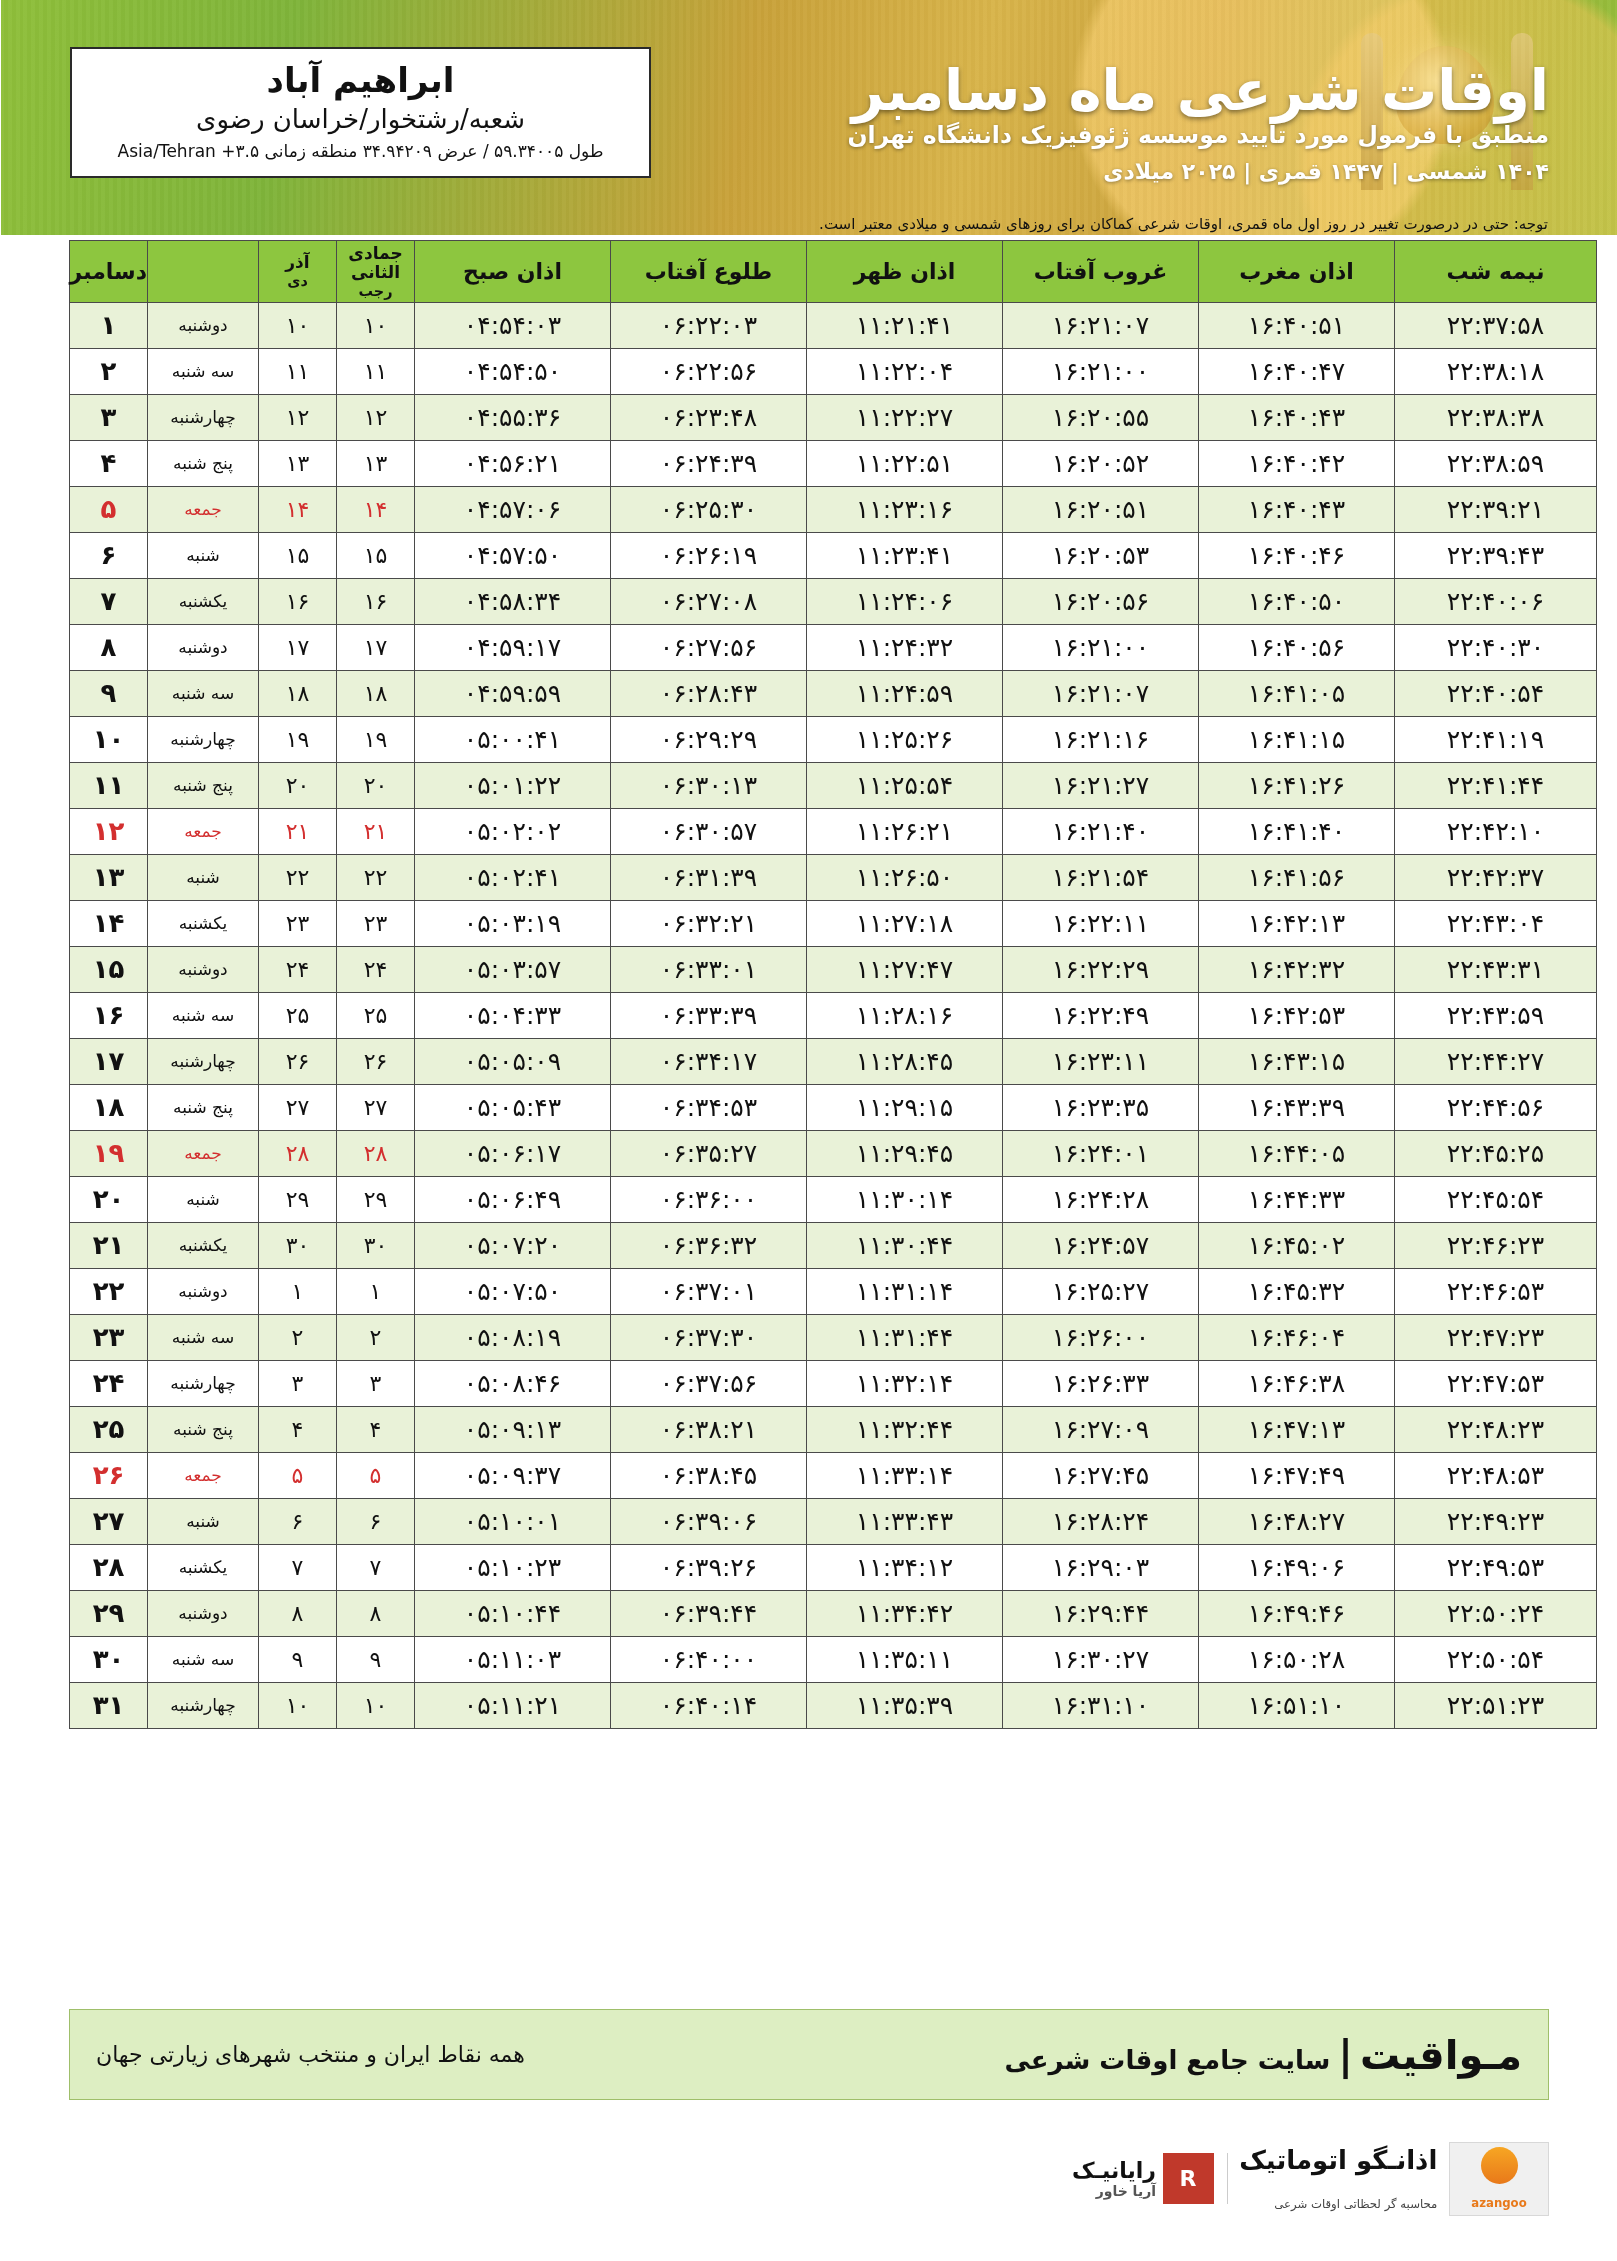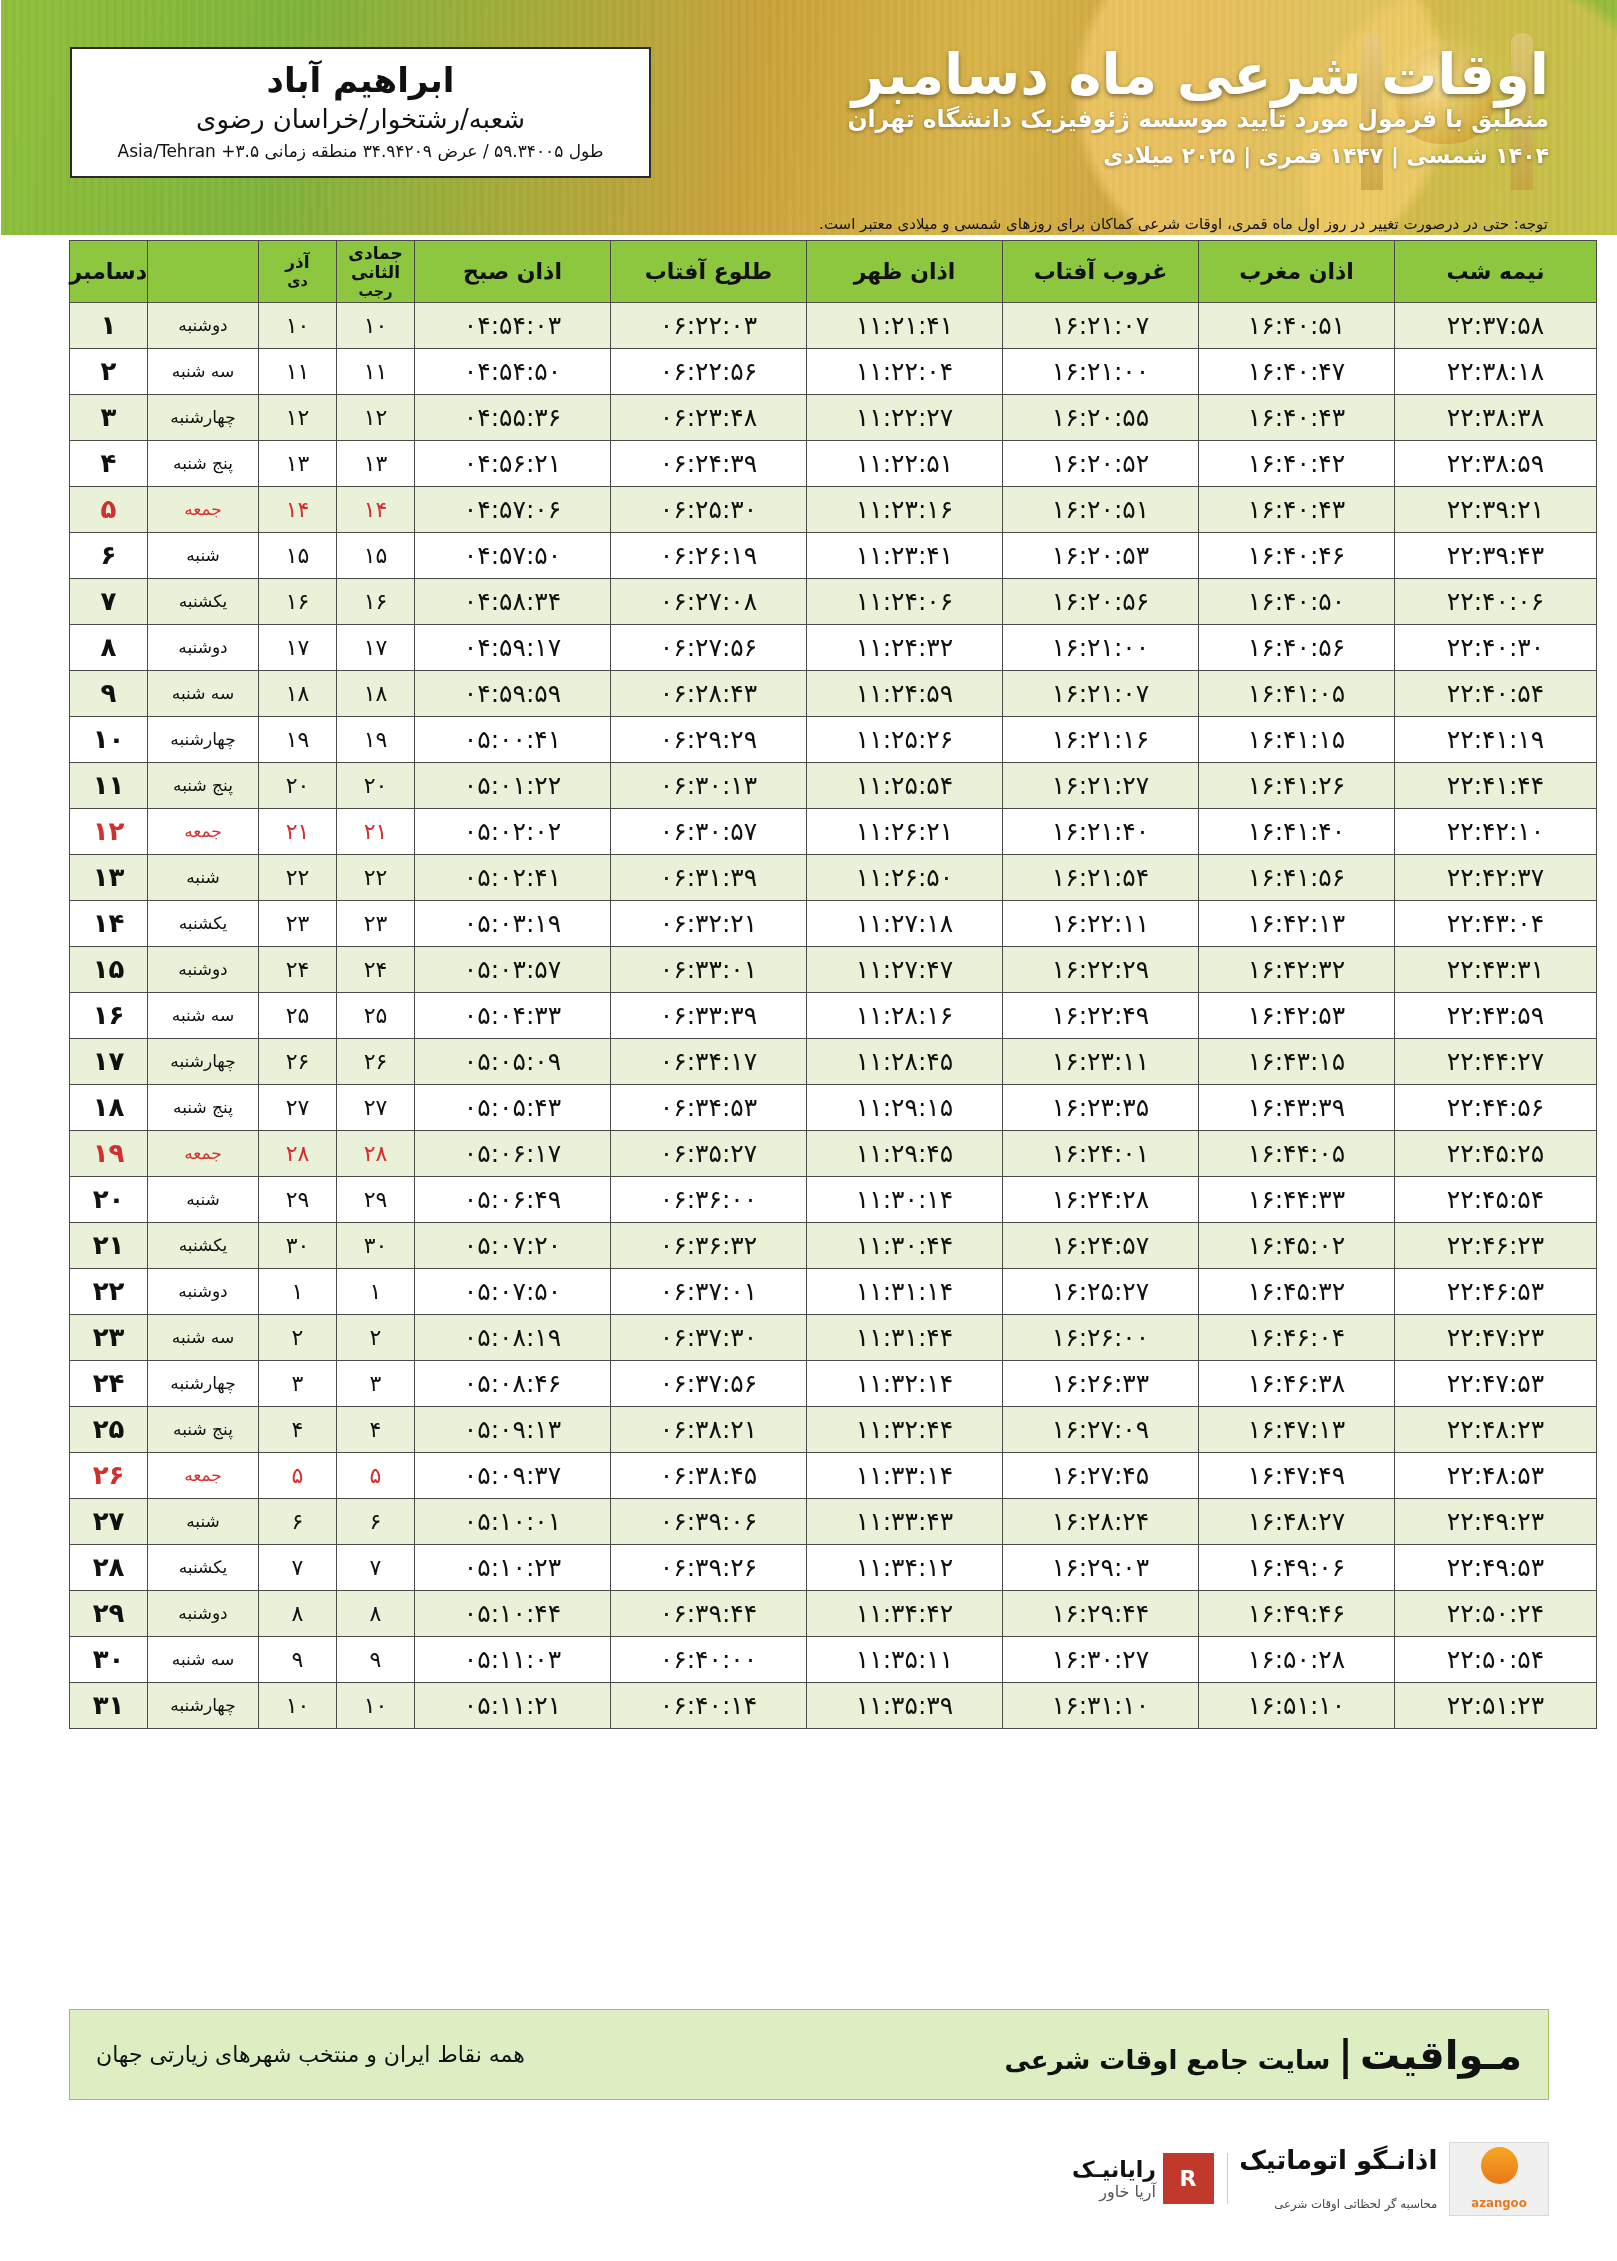--- a/index.html
+++ b/index.html
@@ -65,20 +65,21 @@
     color:#ffffff;
     direction:rtl;
   }
   .h-title{
     font-size:56px;
     font-weight:bold;
     color:#ffffff;
     text-shadow:0 2px 5.2px rgba(0,0,0,.45);
     line-height:1.05;
     letter-spacing:-0.7px;
+    margin-top:16px;
   }
   .h-sub{
     font-size:23.5px;
     font-weight:bold;
     color:#ffffff;
     text-shadow:0 1.3px 3.9px rgba(0,0,0,.4);
   }
   .h-years{
     margin-top:10.4px;
     font-size:22px;
@@ -196,21 +197,21 @@
   }
   .azangoo-text{font-size:11.7px;color:#e8791a;font-weight:bold;margin-top:12px;}
   .azan-name{font-size:26px;font-weight:bold;color:#111;line-height:1.1;text-align:right;}
   .azan-name small{display:block;font-size:11.7px;color:#444;font-weight:normal;margin-top:24px;}
   .rayanic{
     display:flex;align-items:center;gap:6.5px;
     border-right:1.3px solid #ccc;padding-right:13px;
   }
   .rayanic-sq{width:51px;height:51px;background:#c0392b;display:flex;align-items:center;justify-content:center;color:#fff;font-size:22px;font-weight:bold;}
   .rayanic-txt{font-size:22px;font-weight:bold;color:#111;text-align:right;}
-  .rayanic-txt small{display:block;font-size:16px;color:#555;font-weight:normal;}
+  .rayanic-txt small{display:block;font-size:14px;color:#555;font-weight:bold;}
   .fb-mid{text-align:center;direction:rtl;}
   .fb-mid div{font-size:19.6px;color:#c0392b;font-weight:bold;line-height:1.5;}
   .fb-left{text-align:left;direction:ltr;}
   .fb-left .phone{font-size:25px;font-weight:bold;color:#1d3f8f;}
   .fb-left .web{font-size:22px;font-weight:bold;color:#1d3f8f;}
 </style>
 </head>
 <body>
 
 <div class="page">

